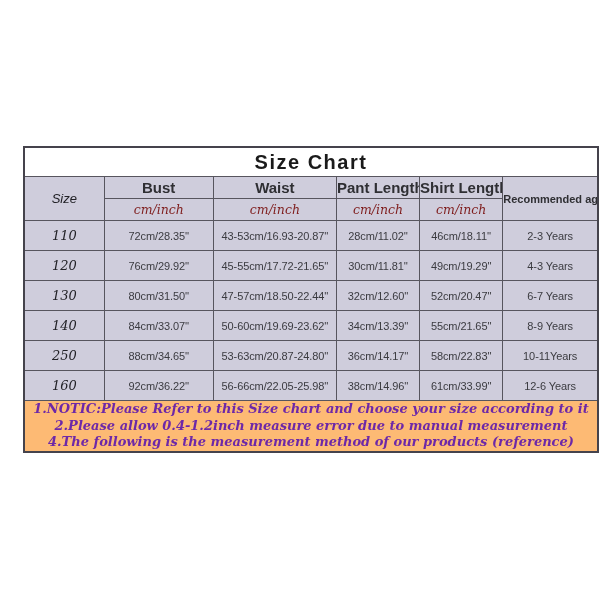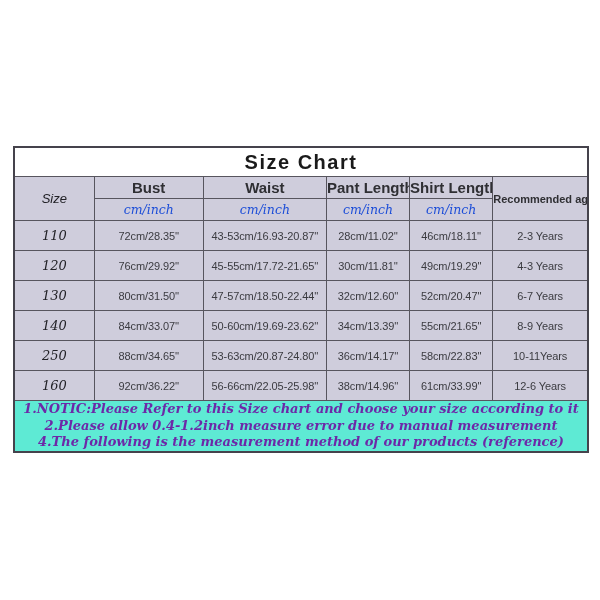--- a/index.html
+++ b/index.html
@@ -2,50 +2,50 @@
 <html><head>
 <meta charset="utf-8">
 <style>
   html,body{margin:0;padding:0;background:#ffffff;}
   body{width:600px;height:600px;}
   .sheet{
     position:relative;width:600px;height:600px;background:#ffffff;
     font-family:"Liberation Sans",sans-serif;
   }
   table.chart{
-    position:absolute;left:13px;top:146px;width:576px;
+    position:absolute;left:23px;top:146px;width:576px;
     border-collapse:collapse;table-layout:fixed;
     background:#ffffff;border:2px solid #45434c;
   }
   table.chart td{
     border:1px solid #57555e;text-align:center;vertical-align:middle;
     overflow:hidden;white-space:nowrap;padding:0;
   }
   .title-cell{
     height:28px;background:#ffffff;color:#1a1a1a;
     font-size:20px;font-weight:600;letter-spacing:1.5px;
   }
   .lav{background:#cfcddc;}
   .col-head{height:21px;font-size:15px;font-weight:bold;color:#2f2f33;}
   .size-head{
     font-family:Liberation Sans, sans-serif;font-style:italic;
     font-size:13px;font-weight:normal;color:#222227;
   }
   .age-head{font-size:11px;}
   .unit-cell{
     height:21px;font-family:"DejaVu Serif",serif;font-style:italic;
-    font-size:12.5px;color:#1d4ed8;
+    font-size:12.5px;color:#7f1d1d;
   }
   .data-row td{height:29px;}
   .size-cell{
     font-family:"DejaVu Serif",serif;font-style:italic;
     font-size:13px;color:#222227;
   }
   .val{font-size:11px;color:#3b3b40;letter-spacing:-0.1px;}
-  .notes-cell{background:#5eead4;padding:5px 4px 7px;margin-left:17px;}
+  .notes-cell{background:#fdba74;padding:5px 4px 7px;margin-left:17px;}
   .note{
     font-family:"DejaVu Serif",serif;font-style:italic;font-weight:600;
     font-size:13px;line-height:16.5px;color:#6d28a8;white-space:nowrap;
   }
 </style>
 </head>
 <body>
 
 <div class="sheet">
   <table class="chart">

